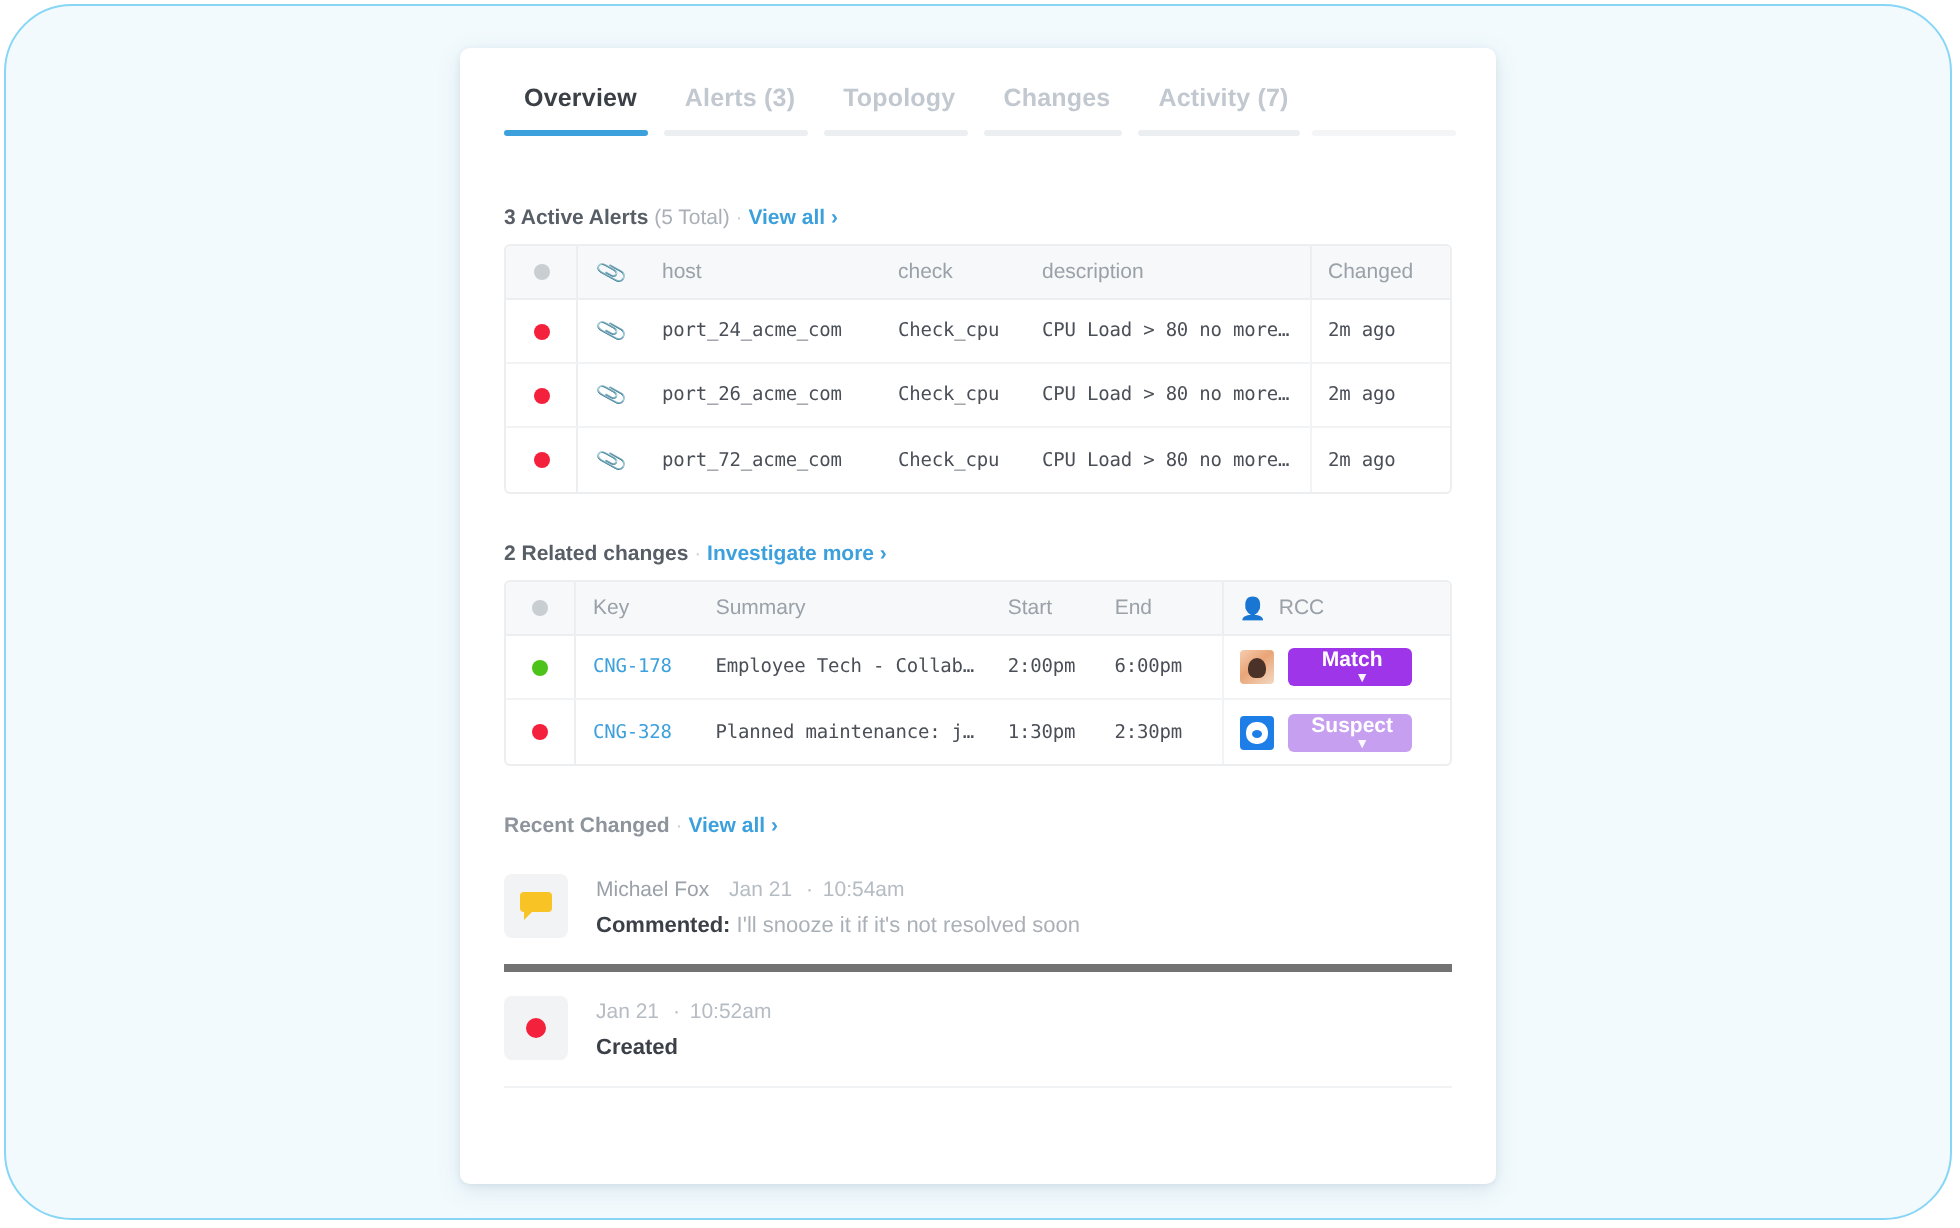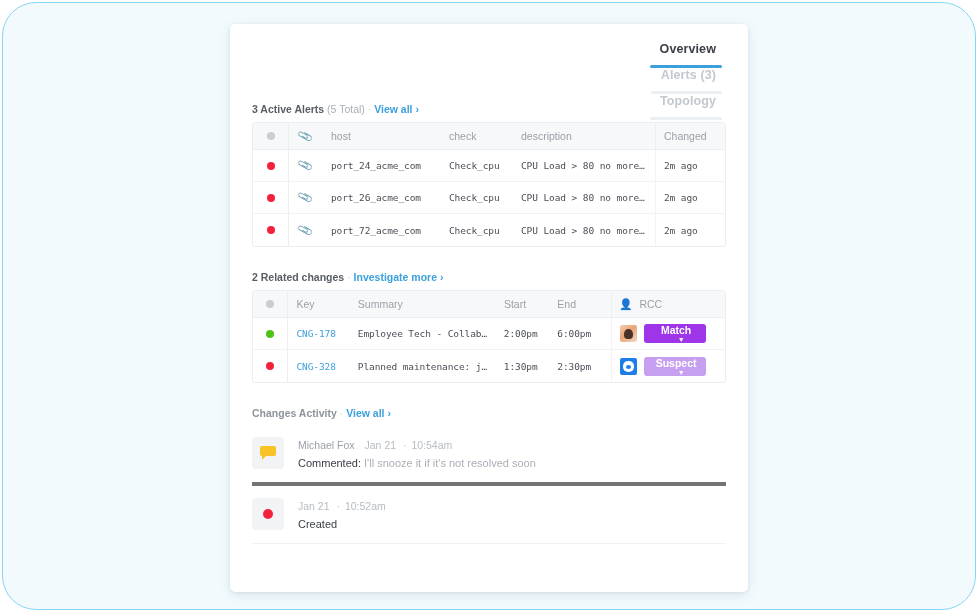--- a/index.html
+++ b/index.html
@@ -27,21 +27,20 @@
     overflow: hidden;
   }
 
   
   .tabs {
     position: absolute;
     left: 20px; top: 18px;
     width: 478px;
     display: flex;
     align-items: flex-end;
-    flex-direction: column;
   }
   .tab { position: relative; padding: 0 0 12px 0; margin-right: 0; cursor: pointer; }
   .tab-label {
     display: block;
     font-size: 12.5px;
     letter-spacing: .1px;
     text-align: center;
     white-space: nowrap;
     padding: 0 12px;
   }
@@ -161,21 +160,21 @@
   .act-icon {
     width: 32px; height: 32px; border-radius: 4px;
     background: #f2f3f5; flex: 0 0 auto; margin-right: 14px;
     display: flex; align-items: center; justify-content: center;
   }
   .act-body { padding-top: 1px; }
   .act-meta { font-size: 10.5px; line-height: 14px; margin-bottom: 4px; white-space: nowrap; }
   .act-user { color: #9aa1a9; }
   .act-time { color: #b6bcc3; margin-left: 7px; }
   .act-main { font-size: 11px; line-height: 15px; white-space: nowrap; }
-  .act-verb { color: #3b4048; font-weight: normal; }
+  .act-verb { color: #3b4048; font-weight: bold; }
   .act-text { color: #aab0b7; }
   .act-dest { color: #3b4048; font-weight: bold; }
   .slack-glyph { color: #8b9199; font-size: 11px; margin: 0 3px 0 4px; }
 </style>
 </head>
 <body>
 
 <div class="page-bg"></div>
 
 <div class="card">
@@ -318,21 +317,21 @@
       <span class="avatar blue"></span>
       <span class="badge" style="background:#c79ff0;">
         <span>Suspect</span>
         <span class="caret">▼</span>
       </span>
     </div>
   </div>
 </div>
 
 <div class="section-head" style="top:407px;">
-  <span class="sh-muted" style="font-weight:bold;color:#8d949c;">Changes Activity</span>
+  <span class="sh-muted" style="font-weight:bold;color:#8d949c;">Recent Changed</span>
   <span class="sh-dot">·</span>
   <span class="sh-link">View all ›</span>
 </div>
 
 <div class="act-list" style="top:425px;">
 
   <div class="act-row">
     <div class="act-icon">
       <svg width="16" height="14" viewBox="0 0 16 14" aria-hidden="true">
         <path d="M2 0h12a2 2 0 0 1 2 2v6a2 2 0 0 1-2 2H6l-4 4v-4H2a2 2 0 0 1-2-2V2a2 2 0 0 1 2-2z" fill="#f7c325"></path>

